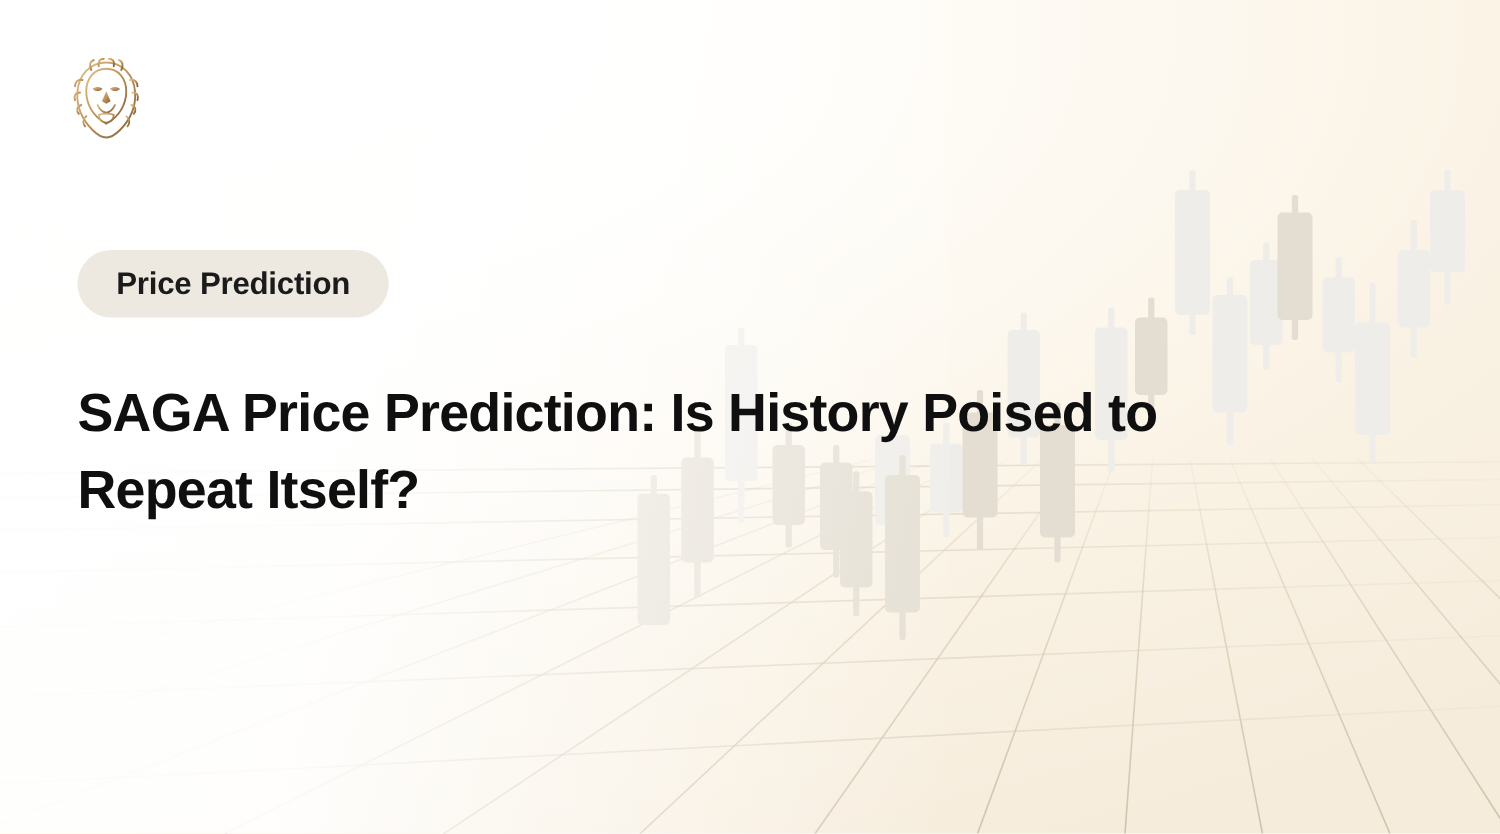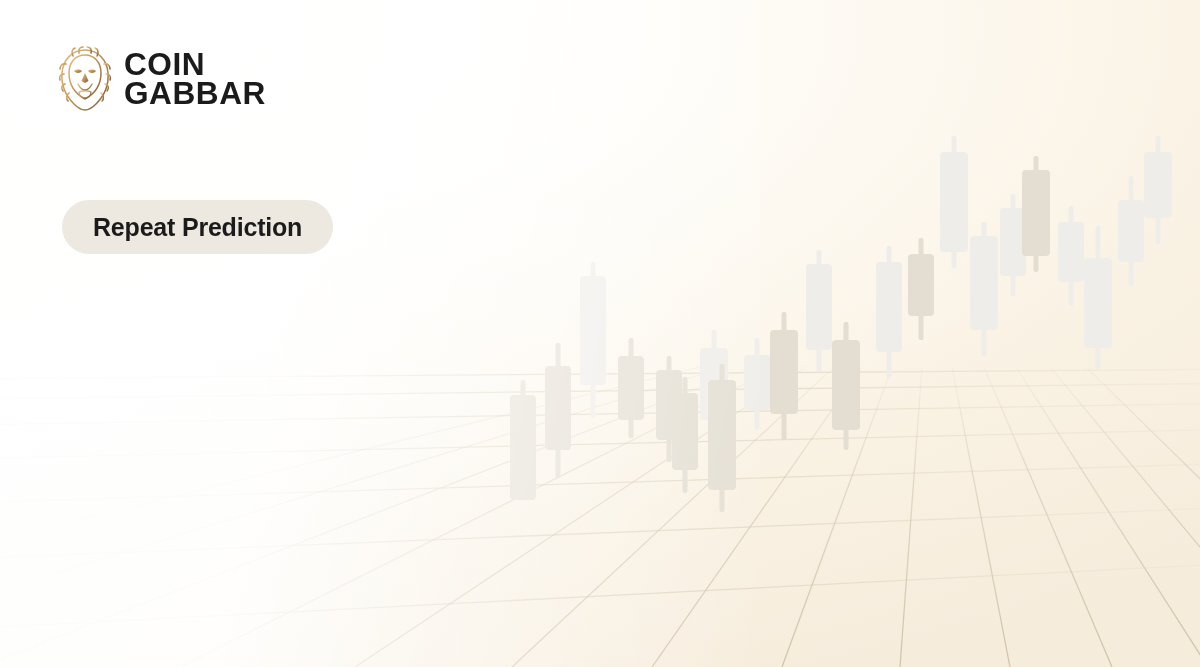--- a/index.html
+++ b/index.html
@@ -308,25 +308,22 @@
         <path d="M27 27 L23.5 35 L27 37 L30.5 35 Z"></path>
       </g>
       <g stroke="url(#goldG)" fill="none" stroke-width="1.4" stroke-linecap="round">
 
         <path d="M20 38 C22 42 24.5 44 27 44 C29.5 44 32 42 34 38"></path>
         <path d="M21 46 C23 44.5 31 44.5 33 46 C33 50 30 52 27 52 C24 52 21 50 21 46 Z"></path>
         <path d="M22.5 48 L31.5 48"></path>
         <path d="M27 44 L27 52"></path>
       </g>
     </svg>
-    <div id="wordmark">
-      <span>COIN</span>
-      <span>GABBAR</span>
-    </div>
   </div>
 
   <div id="badge">
-    <span>Repeat Prediction</span>
+    <span>Price Prediction</span>
   </div>
 
+  <h1 id="headline">SAGA Price Prediction: Is History Poised to Repeat Itself?</h1>
 
 
 </div>
 
 </body></html>

